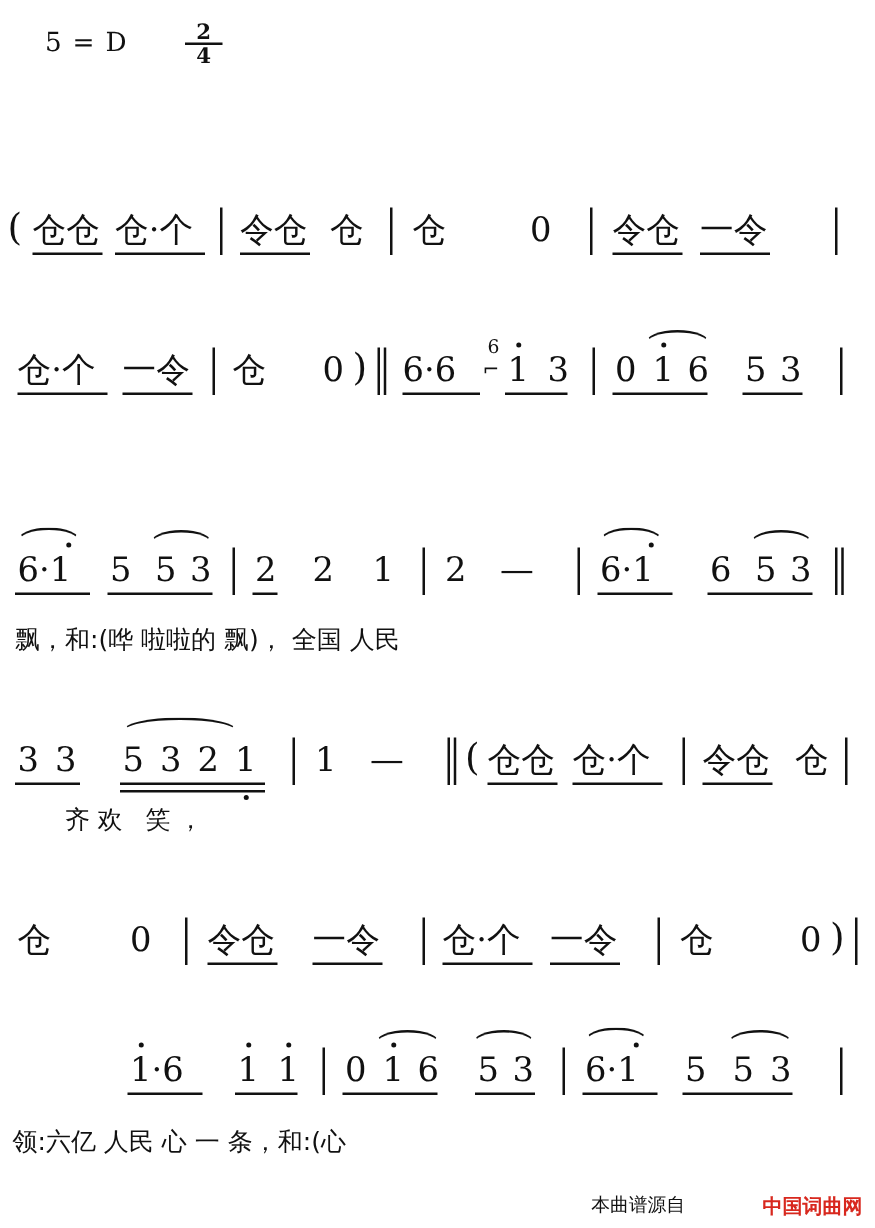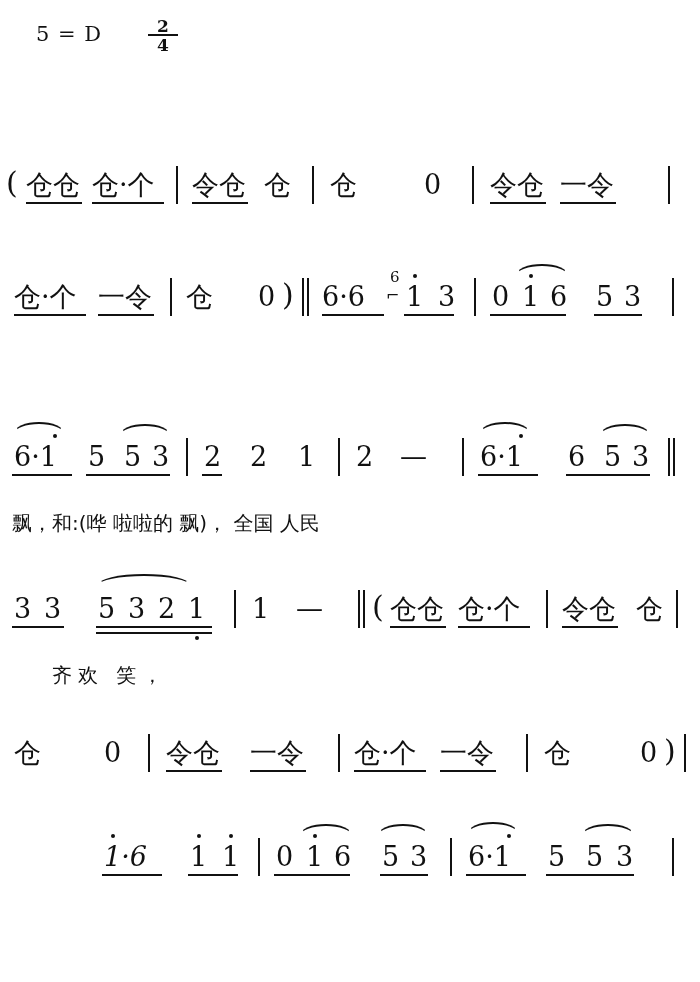--- a/index.html
+++ b/index.html
@@ -295,21 +295,21 @@
       <span class="tok" style="left:480px;">6·1</span>
       <span class="dotabove" style="left:519px; top:-6px;"></span>
       <span class="beam1" style="left:478px; top:34px; width:60px;"></span>
       <span class="tok" style="left:568px;">6</span>
       <span class="tok" style="left:604px;">5</span>
       <span class="tok" style="left:632px;">3</span>
       <span class="beam1" style="left:566px; top:34px; width:84px;"></span>
       <span class="slur" style="left:600px; top:-16px; width:48px;"></span>
       <span class="dbar" style="left:668px;"></span>
     </div>
-    <div class="lyric-row" style="margin-top:24px;text-align:center;">
+    <div class="lyric-row" style="margin-top:12px;text-align:center;">
       <span class="lyr" style="left:12px;">飘，和:(哗 啦啦的 飘)， 全国 人民</span>
     </div>
   </div>
 
   <div class="system" style="top:592px;">
     <div class="staff-row">
       <span class="tok" style="left:14px;">3</span>
       <span class="tok" style="left:44px;">3</span>
       <span class="beam1" style="left:12px; top:34px; width:52px;"></span>
       <span class="slur" style="left:98px; top:-18px; width:90px;"></span>
@@ -328,21 +328,21 @@
       <span class="tok" style="left:390px;">仓仓</span>
       <span class="beam1" style="left:390px; top:34px; width:56px;"></span>
       <span class="tok" style="left:458px;">仓·个</span>
       <span class="beam1" style="left:458px; top:34px; width:72px;"></span>
       <span class="bar" style="left:546px;"></span>
       <span class="tok" style="left:562px;">令仓</span>
       <span class="beam1" style="left:562px; top:34px; width:56px;"></span>
       <span class="tok" style="left:636px;">仓</span>
       <span class="bar" style="left:676px;"></span>
     </div>
-    <div class="lyric-row" style="margin-top:24px;">
+    <div class="lyric-row" style="margin-top:4px;">
       <span class="lyr" style="left:52px; letter-spacing:6px;">齐欢 笑，</span>
     </div>
   </div>
 
   <div class="system" style="top:736px;">
     <div class="staff-row">
       <span class="tok" style="left:14px;">仓</span>
       <span class="tok" style="left:104px;">0</span>
       <span class="bar" style="left:148px;"></span>
       <span class="tok" style="left:166px;">令仓</span>
@@ -357,21 +357,21 @@
       <span class="bar" style="left:526px;"></span>
       <span class="tok" style="left:544px;">仓</span>
       <span class="tok" style="left:640px;">0</span>
       <span class="paren" style="left:664px; top:-2px;">)</span>
       <span class="bar" style="left:684px;"></span>
     </div>
   </div>
 
   <div class="system" style="top:840px;">
     <div class="staff-row">
-      <span class="tok" style="left:104px;font-style:italic;">1·6</span>
+      <span class="tok" style="left:104px;">1·6</span>
       <span class="dotabove" style="left:111px; top:-6px;"></span>
       <span class="beam1" style="left:102px; top:34px; width:60px;"></span>
       <span class="tok" style="left:190px;">1</span>
       <span class="dotabove" style="left:197px; top:-6px;"></span>
       <span class="tok" style="left:222px;">1</span>
       <span class="dotabove" style="left:229px; top:-6px;"></span>
       <span class="beam1" style="left:188px; top:34px; width:50px;"></span>
       <span class="bar" style="left:258px;"></span>
       <span class="tok" style="left:276px;">0</span>
       <span class="tok" style="left:306px;">1</span>
@@ -388,16 +388,23 @@
       <span class="tok" style="left:468px;">6·1</span>
       <span class="dotabove" style="left:507px; top:-6px;"></span>
       <span class="beam1" style="left:466px; top:34px; width:60px;"></span>
       <span class="tok" style="left:548px;">5</span>
       <span class="tok" style="left:586px;">5</span>
       <span class="tok" style="left:616px;">3</span>
       <span class="beam1" style="left:546px; top:34px; width:88px;"></span>
       <span class="slur" style="left:582px; top:-16px; width:50px;"></span>
       <span class="bar" style="left:672px;"></span>
     </div>
-  </div>
-
+    <div class="lyric-row" style="margin-top:14px;">
+      <span class="lyr" style="left:10px;">领:六亿 人民 心 一 条，和:(心</span>
+    </div>
+  </div>
+
+  <div class="footer">
+    <span class="footer-text">本曲谱源自</span>
+    <span class="footer-brand">中国词曲网</span>
+  </div>
 
 </div>
 
 </body></html>

